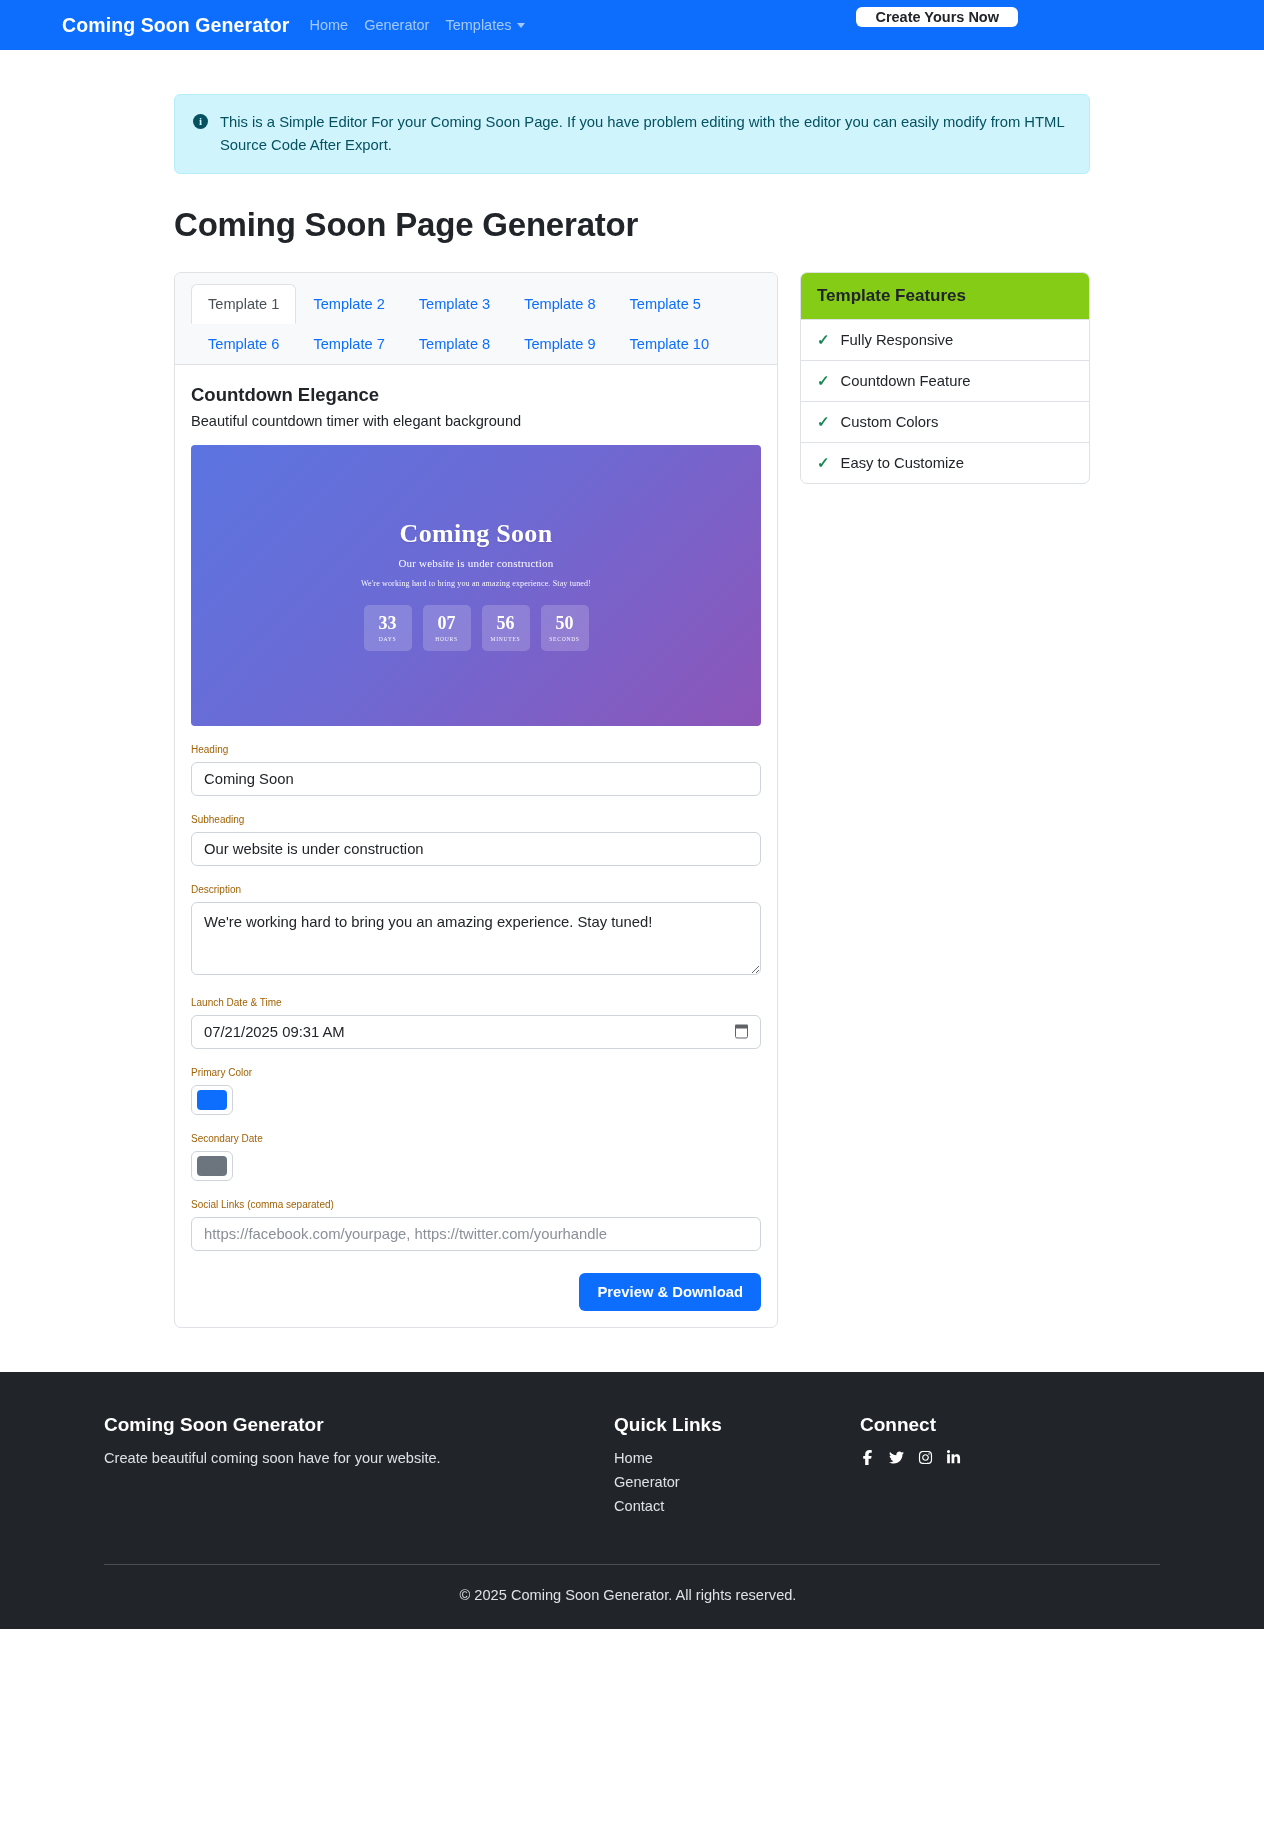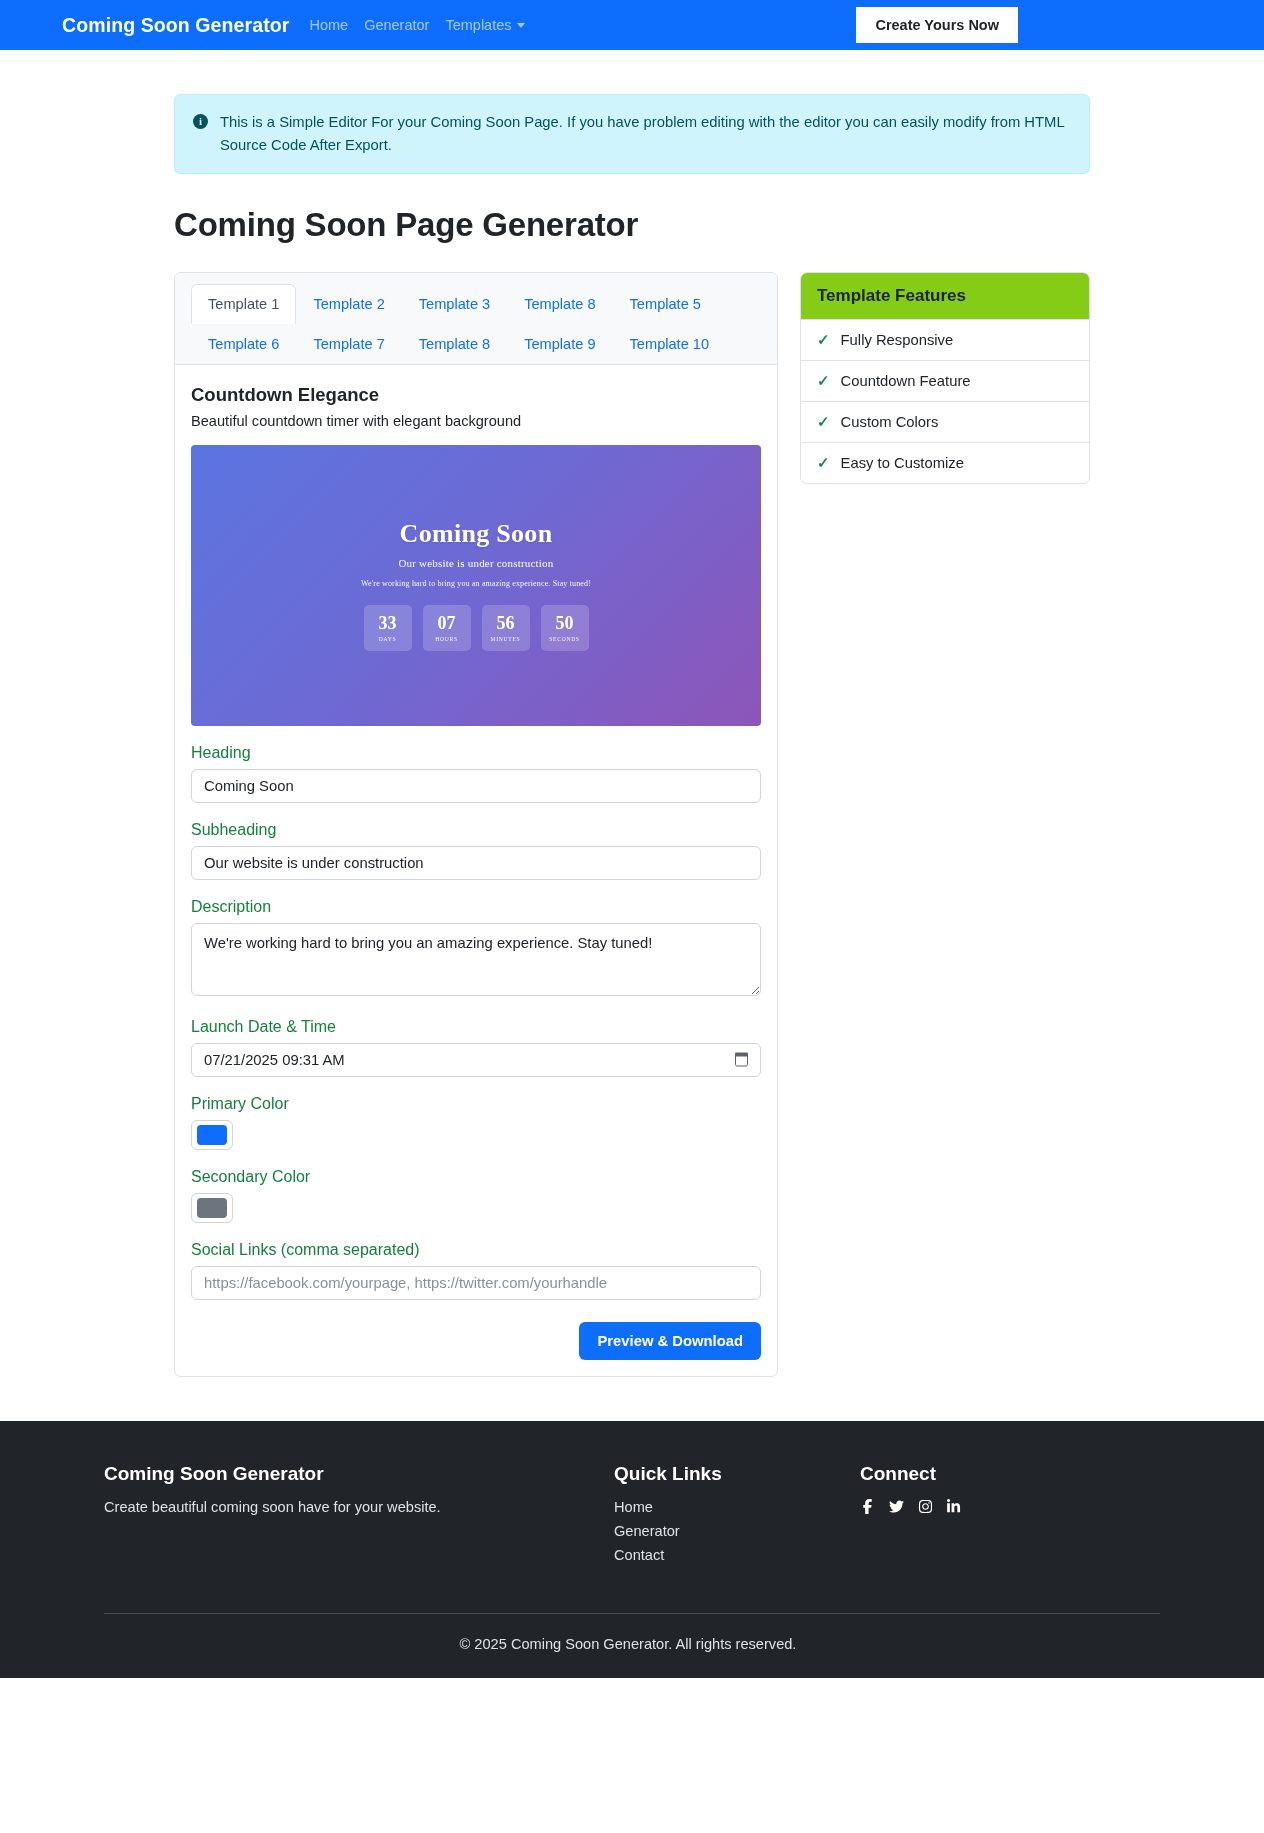--- a/index.html
+++ b/index.html
@@ -48,23 +48,23 @@
     border-right: 4px solid transparent;
     border-top: 5px solid rgba(255,255,255,.62);
   }
   .cta-btn {
     position: absolute;
     right: 246px;
     top: 7px;
     background: #ffffff;
     color: #212529;
     border: none;
-    border-radius: 0;
+    border-radius: 6px;
     padding: 0 19px;
-    height: 36px;
+    height: 20px;
     font-size: 14.5px;
     font-weight: 700;
     font-family: "Liberation Sans", sans-serif;
     cursor: pointer;
     white-space: nowrap;
   }
 
   
   .container {
     width: 916px;
@@ -192,23 +192,23 @@
     justify-content: center;
   }
   .pv-num { font-size: 18px; font-weight: 700; line-height: 1; }
   .pv-lbl { font-size: 5.6px; letter-spacing: .7px; margin-top: 4px; opacity: .92; }
 
   
   .field { margin-top: 18px; }
   .field:first-of-type { margin-top: 20px; }
   .label {
     display: block;
-    font-size: 16px;
+    font-size: 10px;
     margin-bottom: 7px;
-    color: #15803d;
+    color: #a16207;
   }
   .input, .textarea {
     width: 100%;
     border: 1px solid #ced4da;
     border-radius: 6px;
     padding: 8px 12px;
     font-size: 14.8px;
     font-family: "Liberation Sans", sans-serif;
     color: #212529;
     background: #fff;
@@ -411,21 +411,21 @@
           </div>
 
           <div class="field">
             <label class="label">Primary Color</label>
             <div class="color-swatch">
               <span id="primary-swatch" style="background: rgb(13, 110, 253);"></span>
             </div>
           </div>
 
           <div class="field">
-            <label class="label">Secondary Color</label>
+            <label class="label">Secondary Date</label>
             <div class="color-swatch">
               <span id="secondary-swatch" style="background: rgb(108, 117, 125);"></span>
             </div>
           </div>
 
           <div class="field">
             <label class="label">Social Links (comma separated)</label>
             <input class="input" type="text" placeholder="https://facebook.com/yourpage, https://twitter.com/yourhandle" style="">
           </div>
 

